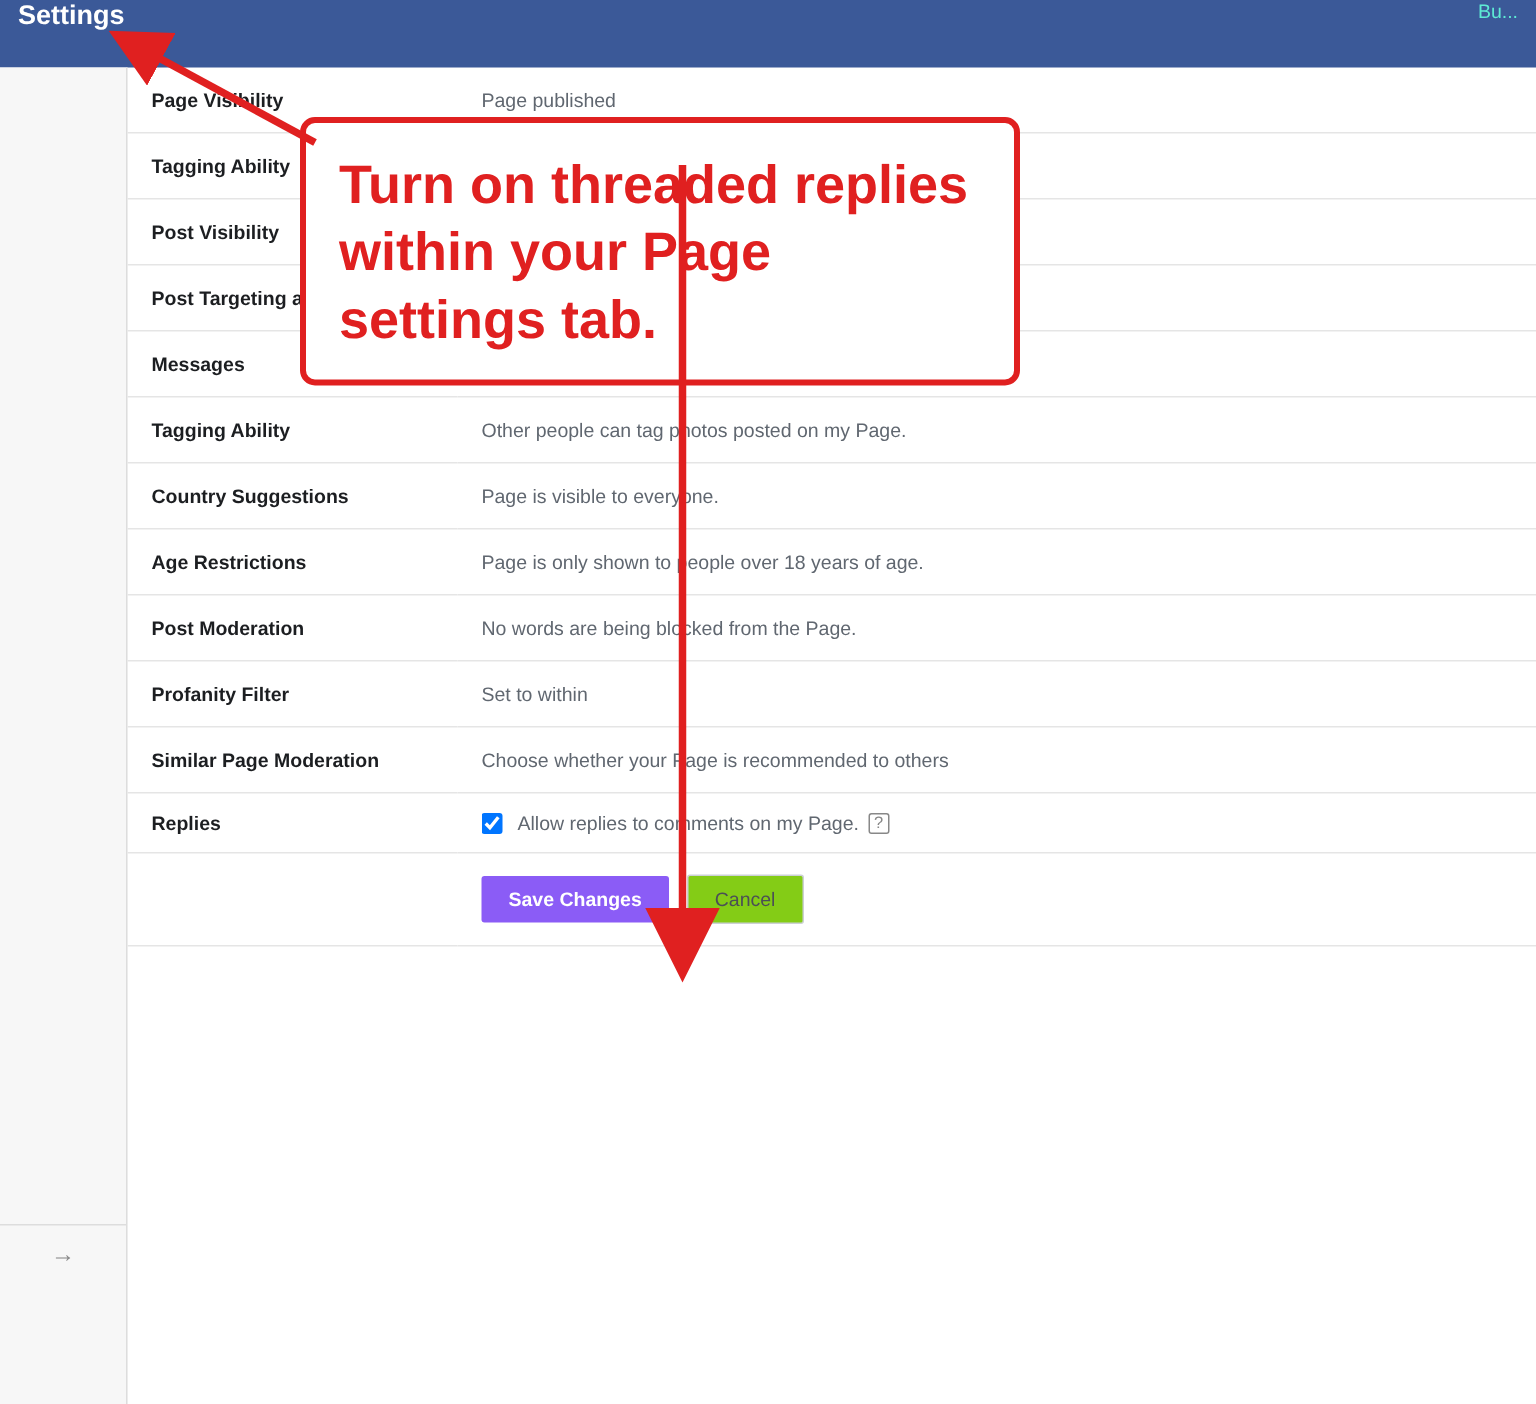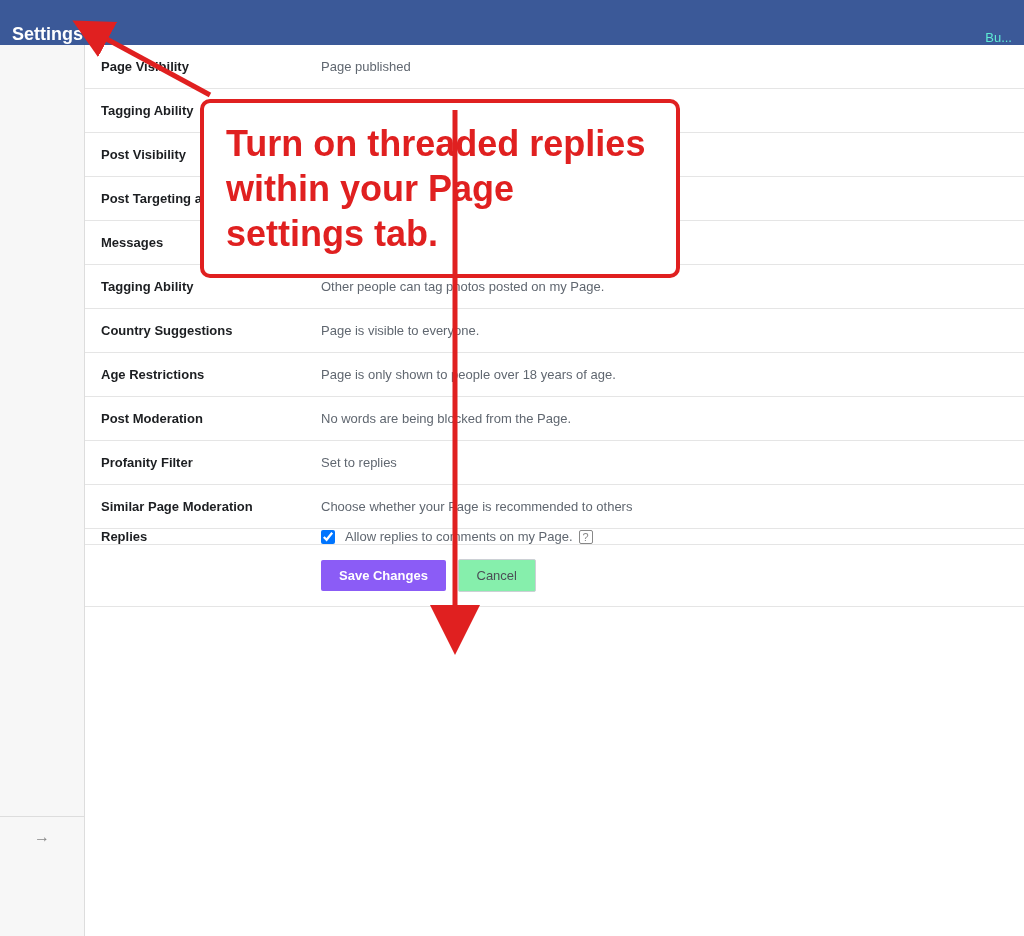--- a/index.html
+++ b/index.html
@@ -15,21 +15,21 @@
       min-height: 936px;
       position: relative;
       overflow: hidden;
     }
 
     
     .header {
       background: #3b5998;
       height: 45px;
       display: flex;
-      align-items: flex-end;
+      align-items: flex-start;
       padding: 0 12px;
       position: relative;
     }
     .header-title {
       color: #fff;
       font-size: 18px;
       font-weight: bold;
     }
     .header-right {
       position: absolute;
@@ -100,21 +100,21 @@
       font-size: 13px;
     }
 
     .settings-value {
       color: #606770;
       font-size: 13px;
     }
 
     
     .replies-row td {
-      padding: 0 16px;
+      padding: 12px 16px;
     }
 
     .replies-value {
       display: flex;
       align-items: center;
       gap: 6px;
     }
 
     .replies-value input[type="checkbox"] {
       width: 14px;
@@ -142,34 +142,34 @@
       border: none;
       padding: 8px 18px;
       font-size: 13px;
       font-weight: bold;
       border-radius: 2px;
       cursor: pointer;
       margin-right: 8px;
     }
 
     .btn-cancel {
-      background: #86efac;
+      background: #84cc16;
       color: #4b4f56;
       border: 1px solid #ccd0d5;
       padding: 8px 18px;
       font-size: 13px;
       font-weight: normal;
       border-radius: 2px;
       cursor: pointer;
     }
 
     
     .annotation-overlay {
       position: absolute;
-      top: 99px;
+      top: 78px;
       left: 200px;
       width: 480px;
       background: #fff;
       border: 4px solid #e02020;
       border-radius: 10px;
       padding: 18px 22px;
       z-index: 10;
       pointer-events: none;
     }
 
@@ -274,21 +274,21 @@
             <tr>
               <td class="settings-label">Age Restrictions</td>
               <td class="settings-value">Page is only shown to people over 18 years of age.</td>
             </tr>
             <tr>
               <td class="settings-label">Post Moderation</td>
               <td class="settings-value">No words are being blocked from the Page.</td>
             </tr>
             <tr>
               <td class="settings-label">Profanity Filter</td>
-              <td class="settings-value">Set to replies</td>
+              <td class="settings-value">Set to within</td>
             </tr>
             <tr>
               <td class="settings-label">Similar Page Moderation</td>
               <td class="settings-value">Choose whether your Page is recommended to others</td>
             </tr>
           </tbody>
 
         <tbody>
             <tr class="replies-row">
           <td class="settings-label">Replies</td>

